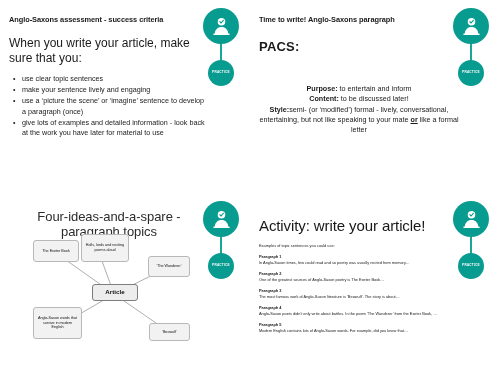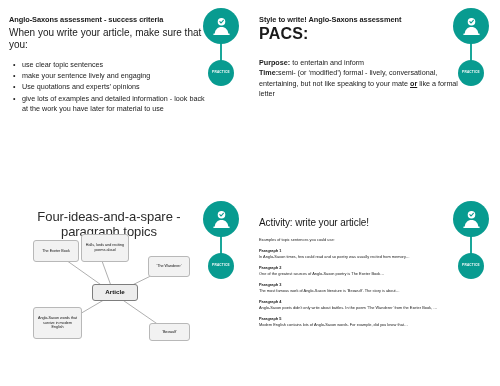--- a/index.html
+++ b/index.html
@@ -69,23 +69,23 @@
   }
 
   
   .h-bold {
     font-size: 7.4px;
     font-weight: 700;
     line-height: 1.2;
     letter-spacing: -0.05px;
   }
   .p-intro {
-    font-size: 10px;
+    font-size: 12px;
     line-height: 1.25;
-    margin-top: 2px;
+    margin-top: 11px;
   }
   ul.criteria {
     margin-top: 8px;
     padding-left: 13px;
     list-style: none;
   }
   ul.criteria li {
     position: relative;
     font-size: 7.2px;
     line-height: 1.42;
@@ -93,28 +93,30 @@
   }
   ul.criteria li::before {
     content: "\2022";
     position: absolute;
     left: -9px; top: 0;
     font-size: 7px;
   }
 
   
   .pacs-title {
-    font-size: 16px;
+    font-size: 13px;
     font-weight: 700;
     letter-spacing: 0.2px;
+    margin-top: 14px;
   }
   .pacs-list {
-    margin-top: 15px;
+    margin-top: 30px;
     font-size: 7.2px;
     line-height: 1.44;
+    text-align: center;
   }
   .pacs-list b { font-weight: 700; }
   .pacs-list u { text-decoration: underline; font-weight: 700; }
 
   
   .mm-title {
     font-size: 13px;
     font-weight: 400;
     letter-spacing: -0.05px;
     color: #2b2b2b;
@@ -144,21 +146,21 @@
   }
   .node.central {
     background: #ededed;
     border: 0.8px solid #7d7d7d;
     font-size: 6.2px;
     font-weight: 700;
   }
 
   
   .act-title {
-    font-size: 10px;
+    font-size: 15px;
     font-weight: 400;
     letter-spacing: -0.1px;
     color: #181818;
   }
   .act-sub {
     font-size: 3.9px;
     margin-top: 9px;
     color: #222;
     line-height: 1.3;
   }
@@ -179,21 +181,21 @@
 
 <div id="deck">
 
   <div class="slide">
     <div class="slide-body">
       <div class="h-bold">Anglo-Saxons assessment - success criteria</div>
       <div class="p-intro">When you write your article, make sure that you:</div>
       <ul class="criteria">
         <li>use clear topic sentences</li>
         <li>make your sentence lively and engaging</li>
-        <li>Use quotations and experts’ opinions</li>
+        <li>use a ‘picture the scene’ or ‘imagine’ sentence to develop a paragraph (once)</li>
         <li>give lots of examples and detailed information - look back at the work you have later for material to use</li>
       </ul>
     </div>
     <div class="badge-stack">
       <div class="badge-line"></div>
       <div class="badge-big">
         <svg viewBox="0 0 24 24" aria-hidden="true">
           <circle cx="12" cy="6.6" r="4.3" fill="#ffffff"></circle>
           <path d="M10.1 6.5 L11.5 8.0 L14.1 4.9" stroke="#089b90" stroke-width="1.3" fill="none" stroke-linecap="round" stroke-linejoin="round"></path>
           <path d="M4.3 20.5 C4.3 15.6 7.7 12.5 12 12.5 C16.3 12.5 19.7 15.6 19.7 20.5 Z" fill="#ffffff"></path>
@@ -201,29 +203,33 @@
         </svg>
       </div>
       <div class="badge-small">
         <span>Practice</span>
       </div>
     </div>
   </div>
 
   <div class="slide">
     <div class="slide-body">
-      <div class="h-bold">Style to write! Anglo-Saxons assessment</div>
+      <div class="h-bold">Time to write! Anglo-Saxons paragraph</div>
       <div class="pacs-title">PACS:</div>
       <div class="pacs-list">
         <div>
           <b>Purpose:</b>
           <span>to entertain and inform</span>
         </div>
         <div>
-          <b>Time:</b><span>semi- (or ‘modified’) formal - lively, conversational, entertaining, but not like speaking to your mate </span><u>or</u><span> like a formal letter</span>
+          <b>Content:</b>
+          <span>to be discussed later!</span>
+        </div>
+        <div>
+          <b>Style:</b><span>semi- (or ‘modified’) formal - lively, conversational, entertaining, but not like speaking to your mate </span><u>or</u><span> like a formal letter</span>
         </div>
       </div>
     </div>
     <div class="badge-stack">
       <div class="badge-line"></div>
       <div class="badge-big">
         <svg viewBox="0 0 24 24" aria-hidden="true">
           <circle cx="12" cy="6.6" r="4.3" fill="#ffffff"></circle>
           <path d="M10.1 6.5 L11.5 8.0 L14.1 4.9" stroke="#089b90" stroke-width="1.3" fill="none" stroke-linecap="round" stroke-linejoin="round"></path>
           <path d="M4.3 20.5 C4.3 15.6 7.7 12.5 12 12.5 C16.3 12.5 19.7 15.6 19.7 20.5 Z" fill="#ffffff"></path>

